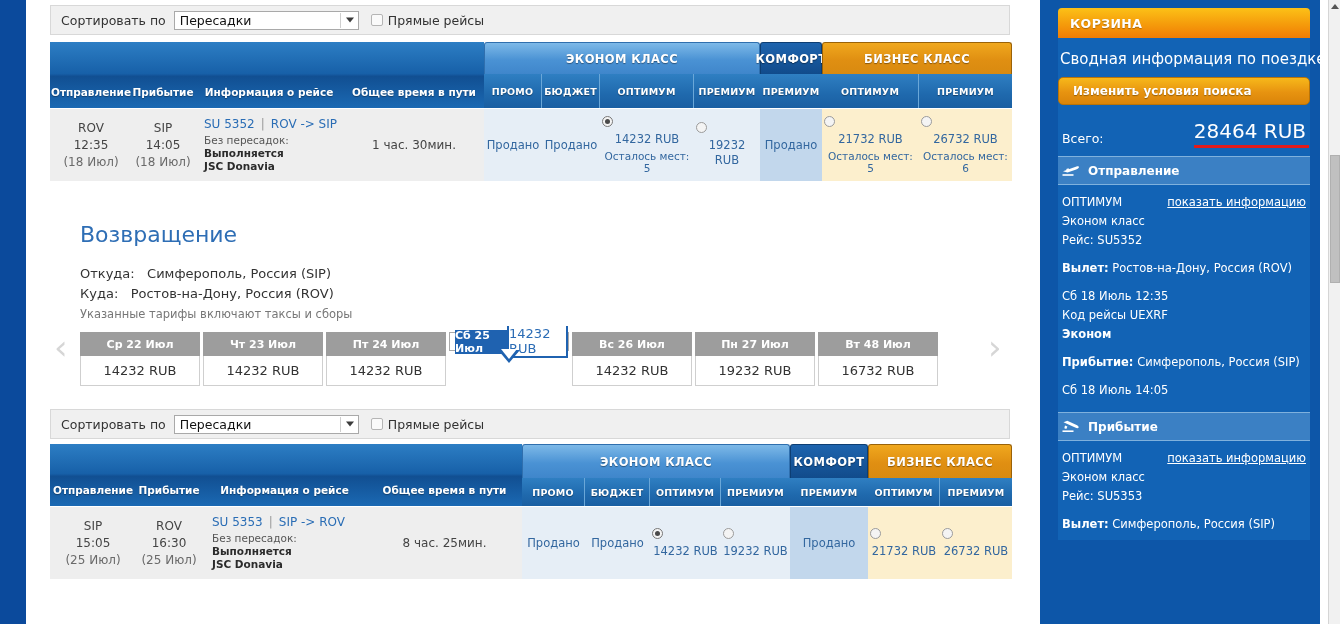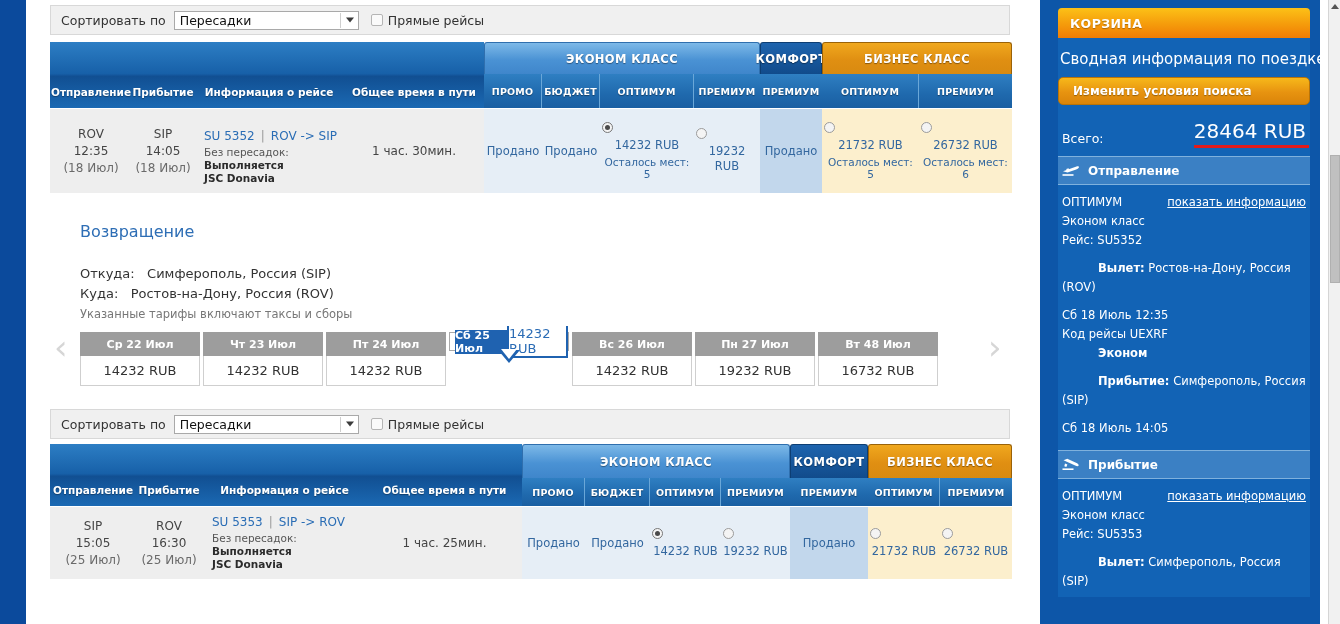--- a/index.html
+++ b/index.html
@@ -89,21 +89,21 @@
   .fcell.biz{background:#fcefcd;}
   .radio{width:11px;height:11px;border-radius:50%;border:1px solid #9b9b9b;
     background:#f4f4f4;margin-bottom:5px;box-sizing:border-box;}
   .radio.on{background:#f4f4f4;position:relative;border-color:#777;}
   .radio.on::after{content:"";position:absolute;left:2px;top:2px;width:5px;height:5px;border-radius:50%;background:#4a4a4a;}
   .price{color:#33679f;font-size:11.5px;line-height:15px;}
   .seats{color:#33679f;font-size:10.5px;margin-top:3px;}
   .sold{color:#33679f;font-size:11.5px;}
 
   
-  .ret-title{position:absolute;left:52px;font-size:16px;color:#2e6eb5;font-weight:normal;}
+  .ret-title{position:absolute;left:52px;font-size:22px;color:#2e6eb5;font-weight:normal;}
   .route{position:absolute;left:52px;font-size:13px;color:#333;line-height:20px;}
   .route .k{display:inline-block;}
   .route .note{font-size:11.5px;color:#777;}
 
   
   .datestrip{position:absolute;left:52px;display:flex;align-items:flex-start;}
   .dt{width:120px;margin-right:3px;position:relative;}
   .dt .dh{height:24px;background:#9d9d9d;color:#fff;font-size:11px;font-weight:bold;
     display:flex;align-items:center;justify-content:center;box-sizing:border-box;}
   .dt .dp{height:30px;background:#fff;border:1px solid #cfcfcf;border-top:none;
@@ -130,21 +130,21 @@
     text-shadow:0 1px 1px rgba(0,0,0,.35);cursor:pointer;}
   .total-row{display:flex;align-items:flex-end;justify-content:space-between;padding:14px 4px 4px 4px;}
   .total-lbl{color:#fff;font-size:12.5px;}
   .total-val{position:relative;color:#fff;font-size:20px;padding-bottom:3px;}
   .total-val .ul{position:absolute;left:0;right:-3px;bottom:-2px;height:3px;background:#e11b1b;}
   .sec-head{margin-top:6px;height:27px;background:#3b80c4;border-top:1px solid #7fb1dd;border-bottom:1px solid #7fb1dd;
     display:flex;align-items:center;gap:8px;padding-left:4px;color:#fff;font-size:12px;font-weight:bold;}
   .sec-body{padding:8px 4px 6px 4px;color:#fff;font-size:11.5px;line-height:19px;}
   .sec-body .rowline{display:flex;justify-content:space-between;align-items:baseline;}
   .lnk{color:#ffffff;text-decoration:underline;font-size:11.5px;cursor:pointer;}
-  .sec-body b{font-weight:bold;margin-left:36px;}
+  .sec-body b{font-weight:bold;}
   .gap{height:9px;}
 
   
   .sb{position:absolute;left:1328px;top:0;width:12px;height:624px;background:#f1f1f1;border-left:1px solid #d5d5d5;box-sizing:border-box;}
   .sb .up{position:absolute;left:2px;top:4px;width:0;height:0;
     border-left:4px solid transparent;border-right:4px solid transparent;border-bottom:5px solid #555;}
   .sb .thumb{position:absolute;left:1px;top:155px;width:10px;height:128px;background:#c0c0c0;border:1px solid #b0b0b0;box-sizing:border-box;}
 </style>
 </head>
 <body>
@@ -209,21 +209,21 @@
           <div class="bcell" style="width:82px;">
             <span class="l">ROV</span>
             <span class="l">12:35</span>
             <span class="l muted">(18 Июл)</span>
           </div>
           <div class="bcell" style="width:62px;">
             <span class="l">SIP</span>
             <span class="l">14:05</span>
             <span class="l muted">(18 Июл)</span>
           </div>
-          <div class="bcell info" style="width:150px;margin-top:12px;">
+          <div class="bcell info" style="width:150px;">
             <div class="flnum">
               <span>SU 5352</span><span class="bar">|</span><span>ROV -&gt; SIP</span>
             </div>
             <div class="small">Без пересадок:</div>
             <div class="small"><b>Выполняется</b></div>
             <div class="small"><b>JSC Donavia</b></div>
           </div>
           <div class="bcell" style="width:140px;">
             <span class="l">1 час. 30мин.</span>
           </div>
@@ -371,21 +371,21 @@
           </div>
           <div class="bcell info" style="width:165px;">
             <div class="flnum">
               <span>SU 5353</span><span class="bar">|</span><span>SIP -&gt; ROV</span>
             </div>
             <div class="small">Без пересадок:</div>
             <div class="small"><b>Выполняется</b></div>
             <div class="small"><b>JSC Donavia</b></div>
           </div>
           <div class="bcell" style="width:155px;">
-            <span class="l">1 час. 25мин.</span>
+            <span class="l">8 час. 25мин.</span>
           </div>
         </div>
         <div class="fcells">
           <div class="fcell eco" style="width:63px;">
               <span class="sold">Продано</span>
             </div>
           <div class="fcell eco" style="width:65px;">
               <span class="sold">Продано</span>
             </div>
           <div class="fcell eco" style="width:71px;">

